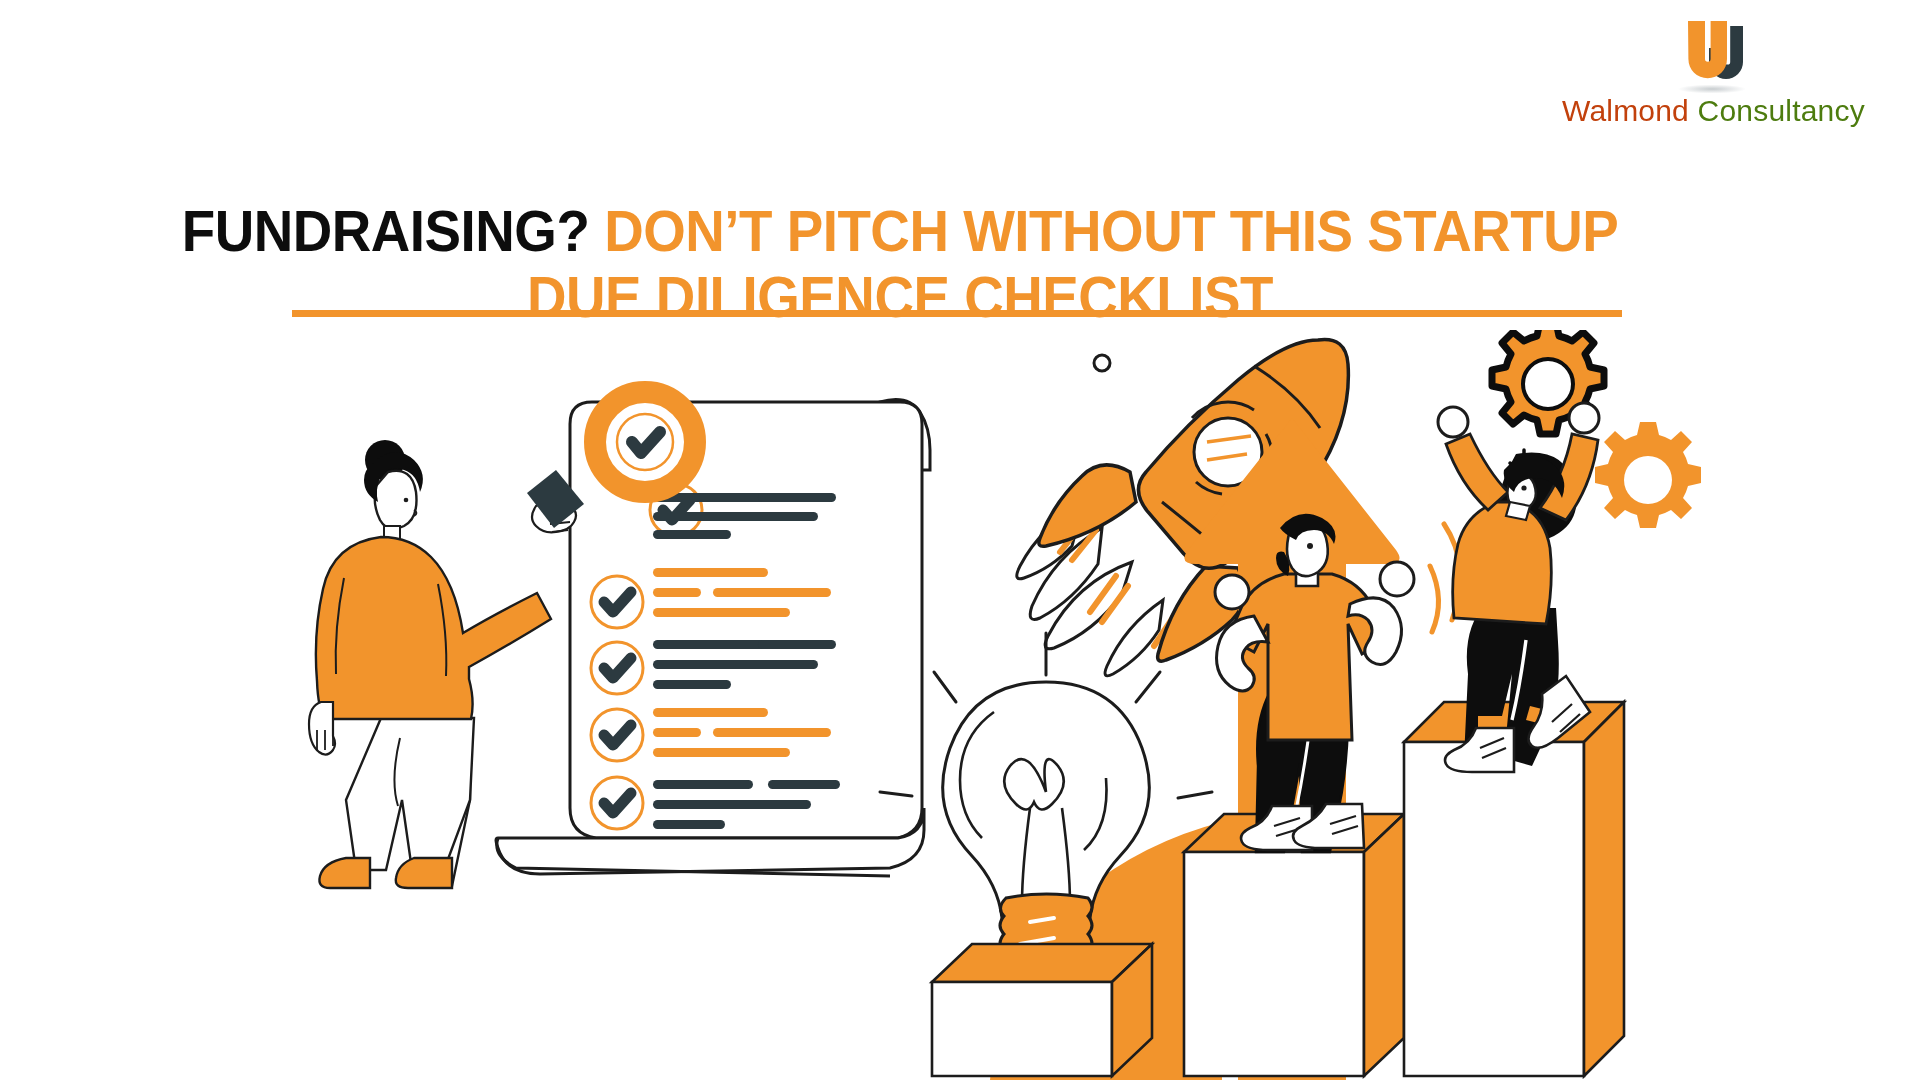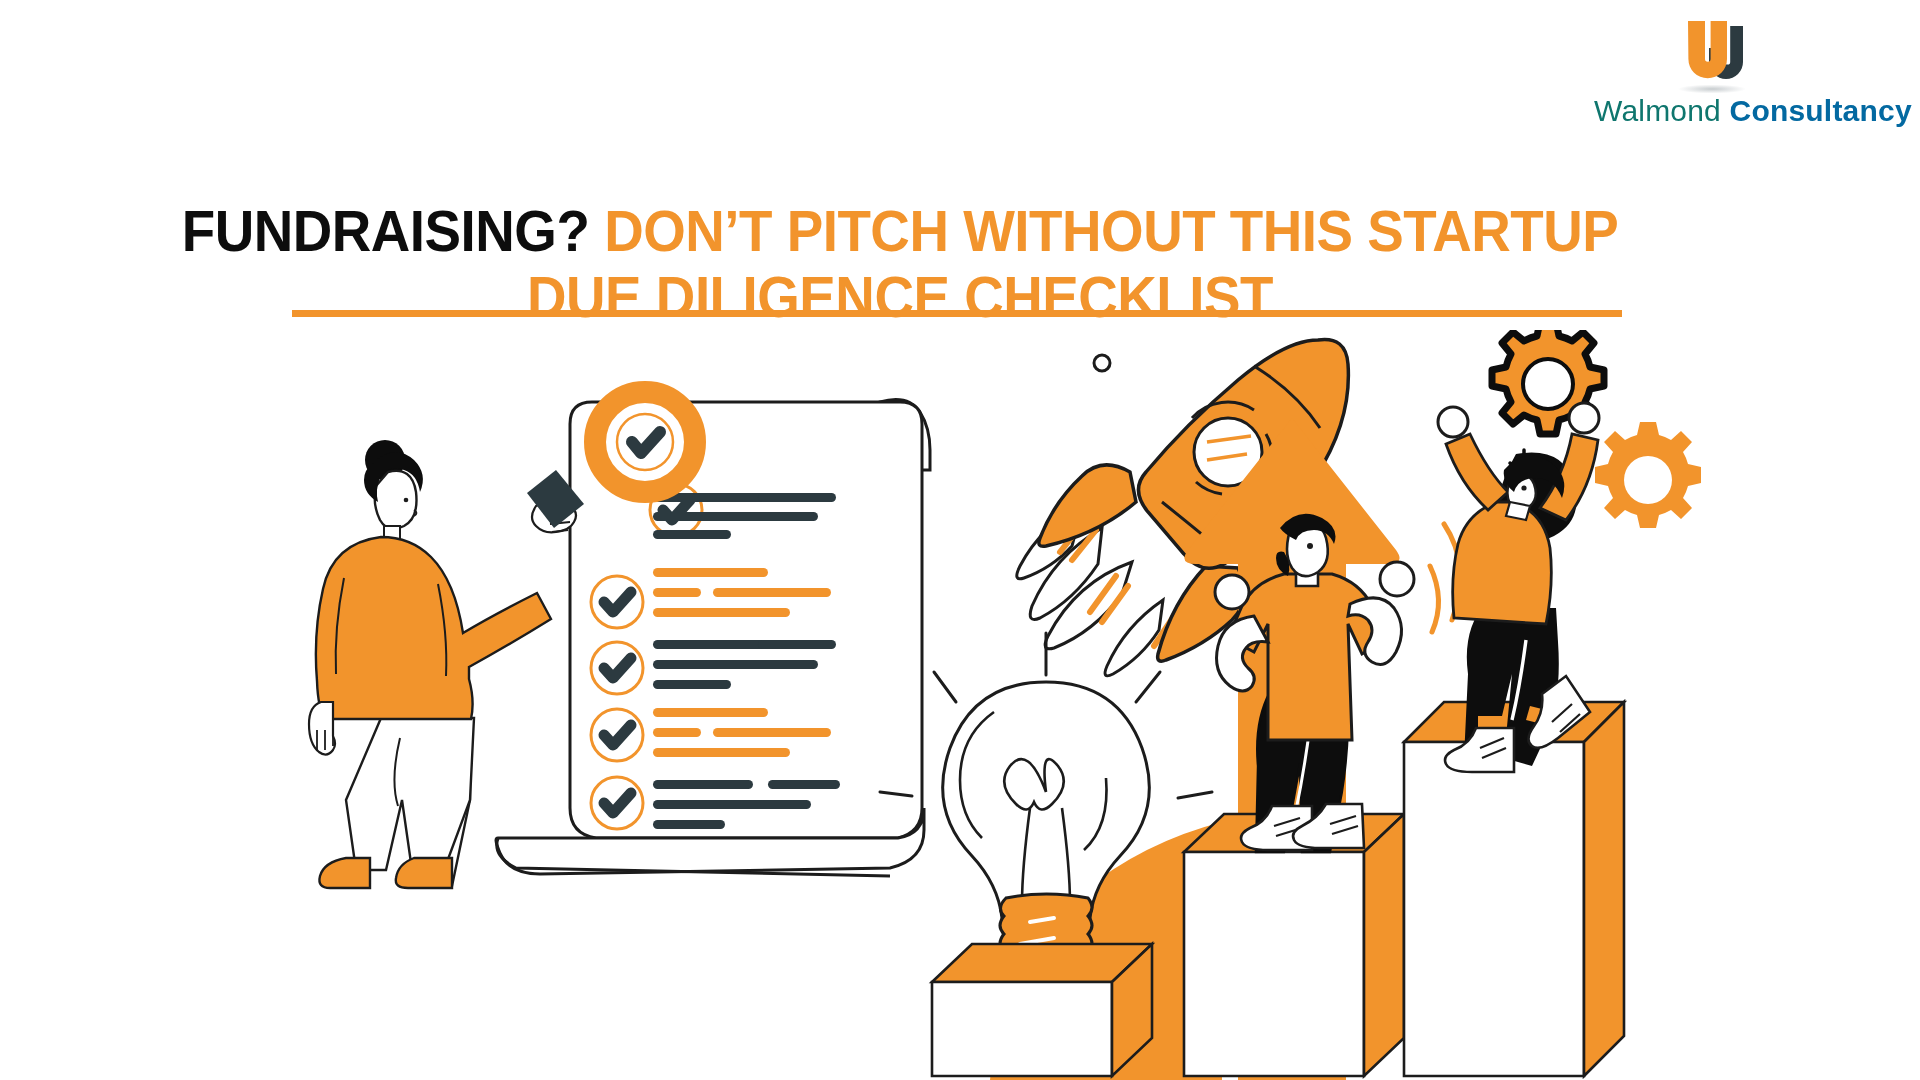--- a/index.html
+++ b/index.html
@@ -36,22 +36,22 @@
     margin: 0 auto 2px auto;
   }
   #logo-wordmark {
     font-family: "Liberation Sans", sans-serif;
     font-size: 30px;
     font-weight: 400;
     letter-spacing: 0.2px;
     white-space: nowrap;
     line-height: 1;
   }
-  .brand-a { color: #0f766e; margin-left: 32px; }
-  .brand-b { color: #0369a1; font-weight: bold; }
+  .brand-a { color: #c2410c; }
+  .brand-b { color: #4d7c0f; }
 
   
   #headline {
     position: absolute;
     top: 160px;
     left: 120px;
     width: 1560px;
     text-align: center;
     font-family: "Liberation Sans", sans-serif;
     font-weight: 700;

